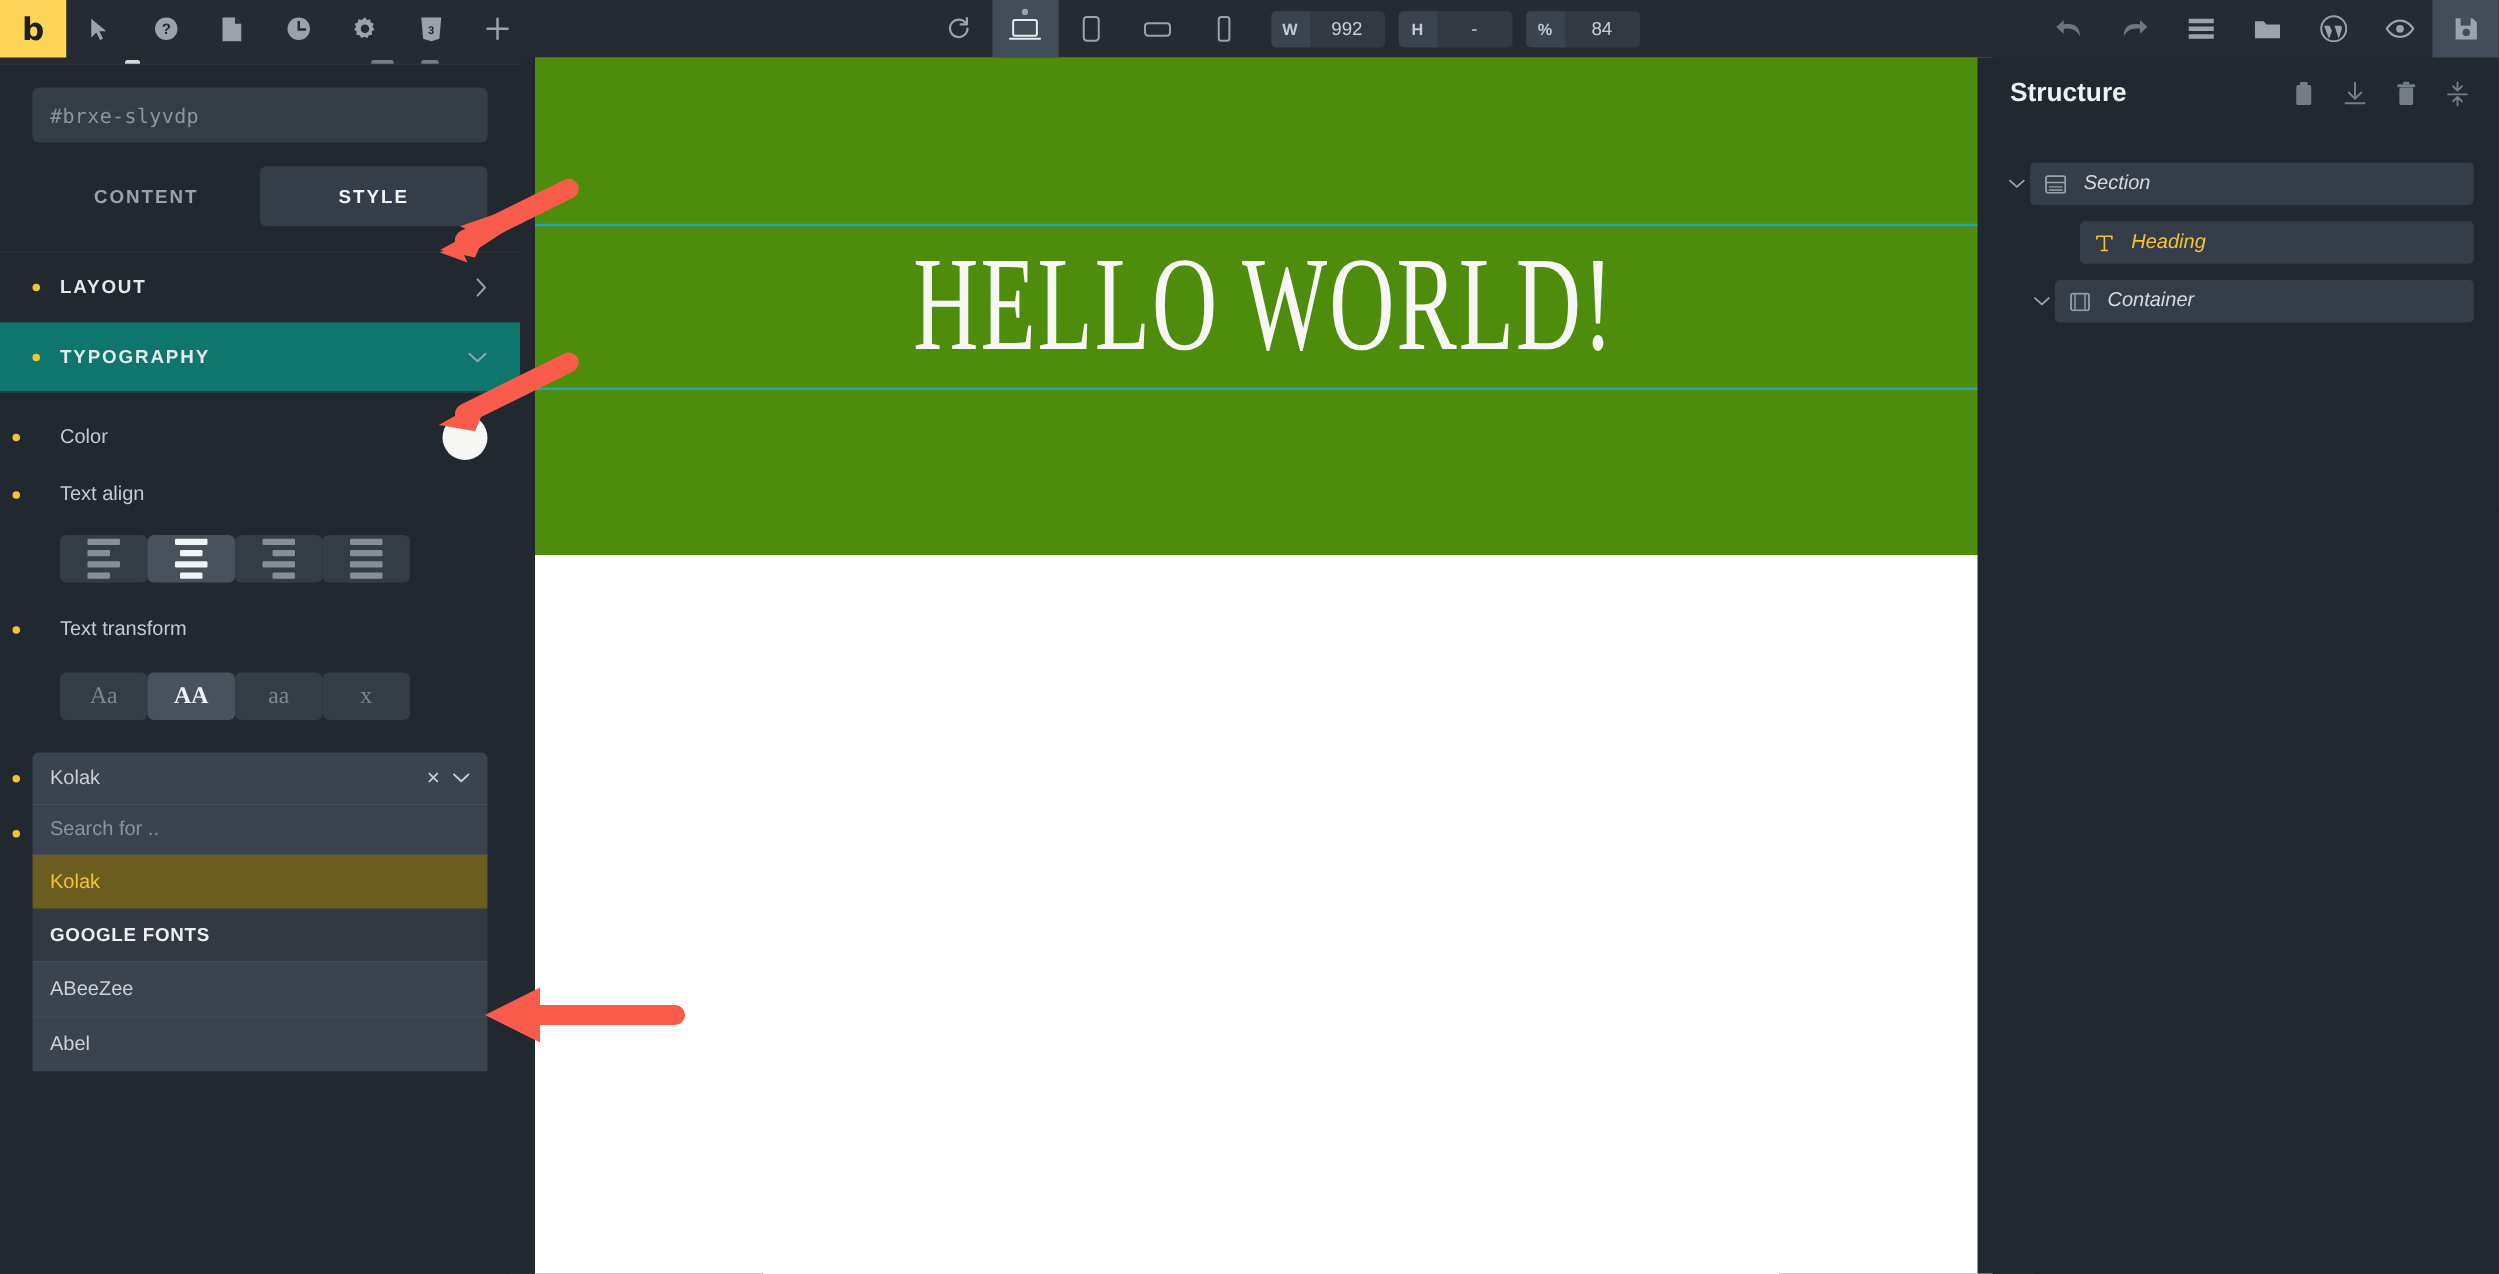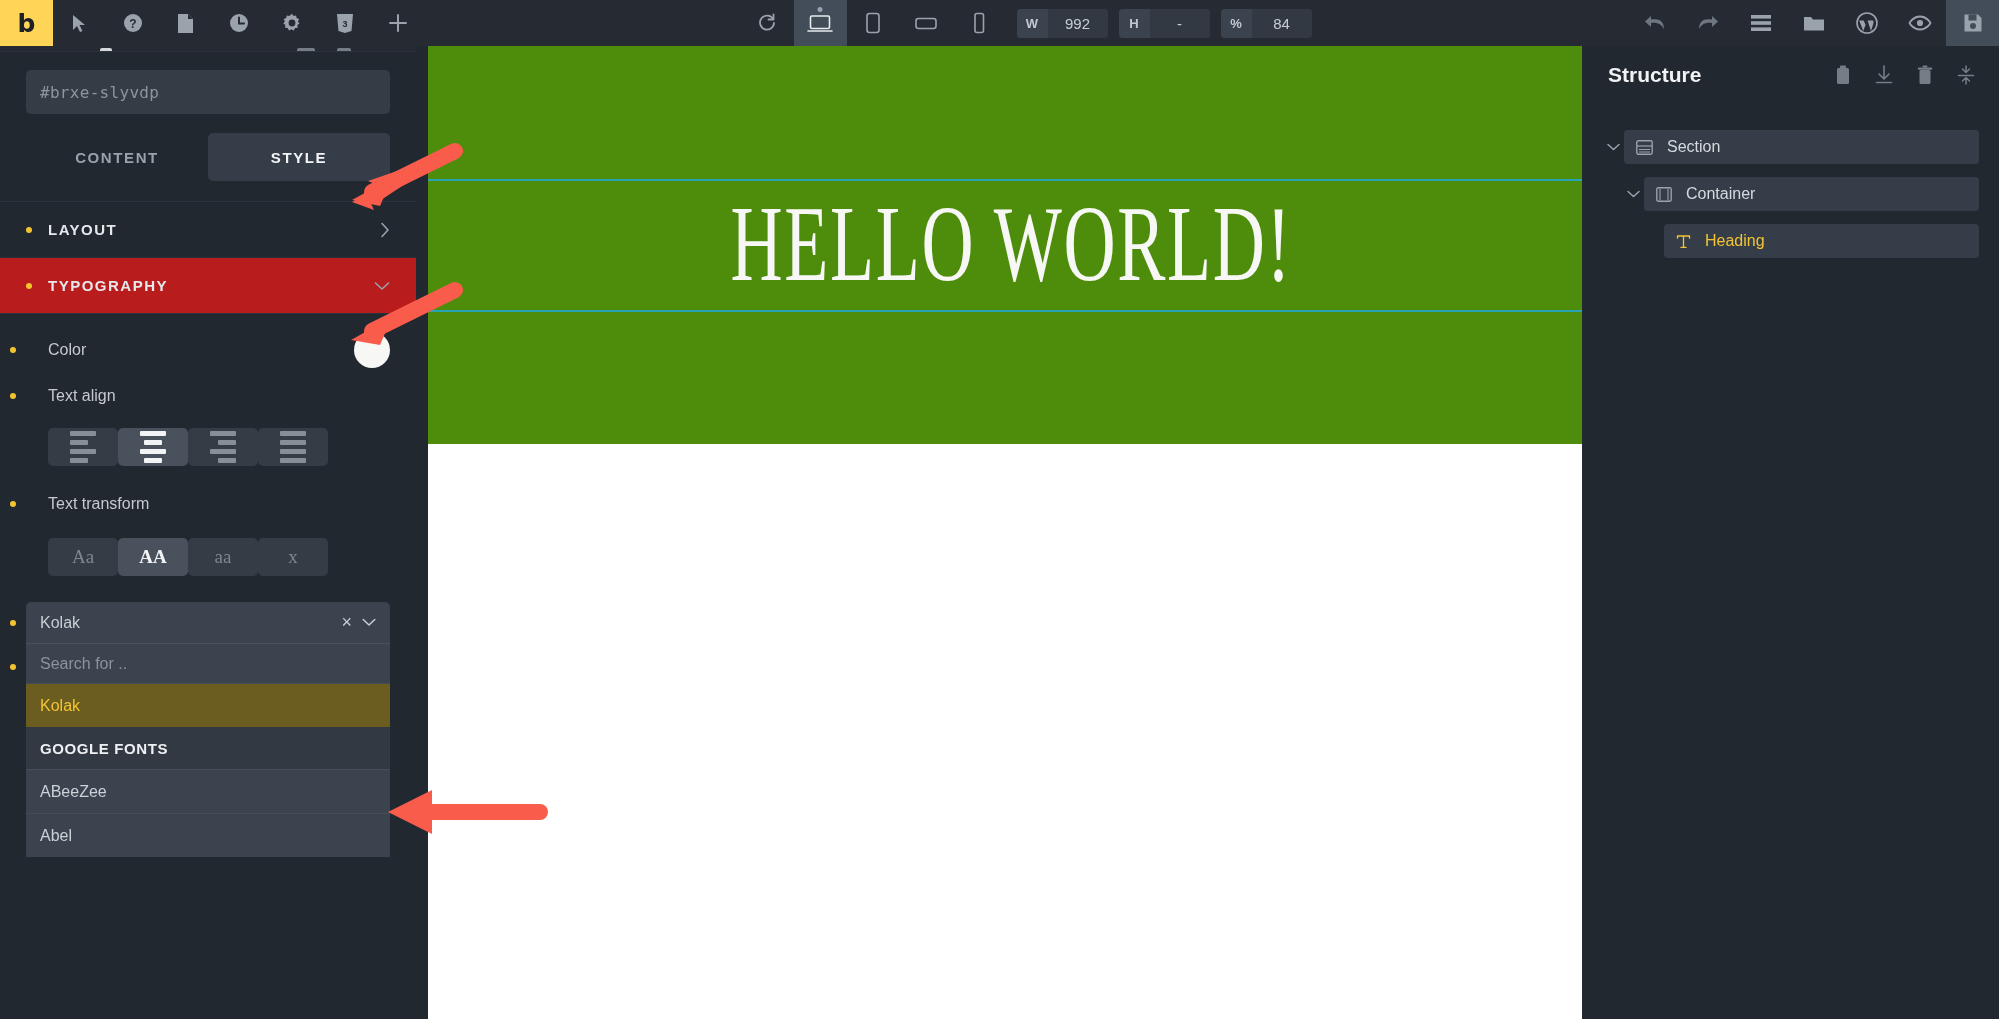--- a/index.html
+++ b/index.html
@@ -128,21 +128,21 @@
   .sep { height: 1px; background: #2c323b; margin-top: 20px; }
 
   .section-head {
     height: 56px;
     display: flex; align-items: center;
     padding: 0 26px;
     cursor: pointer;
     position: relative;
     border-bottom: 1px solid #2c323b;
   }
-  .section-head.open { background: #b91c1c; }
+  .section-head.open { background: #0f766e; }
   .dotm {
     width: 6px; height: 6px; border-radius: 50%;
     background: #f4c430; margin-right: 16px; flex: 0 0 6px;
   }
   .section-head .st {
     font-size: 15px; font-weight: 700; letter-spacing: 1.5px;
     color: #e6e9ec;
   }
   .section-head .chev {
     margin-left: auto; color: #9aa1aa;
@@ -284,21 +284,21 @@
   }
   .rp-head {
     height: 58px;
     display: flex; align-items: center;
     padding: 0 24px 0 26px;
   }
   .rp-title { font-size: 21px; font-weight: 700; color: #f0f2f4; }
   .rp-icons { margin-left: auto; display: flex; gap: 24px; align-items: center; }
   .rp-icons .ri { cursor: pointer; display: flex; align-items: center; }
 
-  .tree { padding: 26px 20px 0 20px; }
+  .tree { padding: 26px 20px 0 20px; font-style: italic; }
   .tree-row {
     display: flex; align-items: center;
     height: 34px; margin-bottom: 13px;
     cursor: pointer;
   }
   .tree-toggle {
     width: 22px; display: flex; align-items: center; justify-content: center;
     color: #99a1aa; flex: 0 0 22px;
     cursor: pointer;
   }
@@ -647,46 +647,46 @@
             <svg width="17" height="15" viewBox="0 0 17 15">
                 <rect x="0.8" y="0.8" width="15.4" height="13.4" rx="1.6" stroke="currentColor" stroke-width="1.4" fill="none"></rect>
                 <path d="M1 6 h15" stroke="currentColor" stroke-width="1.2"></path>
                 <path d="M3 9.5 h11 M3 12 h11" stroke="currentColor" stroke-width="1.1"></path>
               </svg>
           </span>
           <span class="ti-lbl">Section</span>
         </span>
       </div>
 
-      <div class="tree-row lvl2">
-        <span class="tree-toggle">
-          <svg width="13" height="8" viewBox="0 0 13 8">
-              <path d="M1 1.5 L6.5 6.5 L12 1.5" stroke="#99a1aa" stroke-width="1.5" fill="none" stroke-linecap="round" stroke-linejoin="round"></path>
-            </svg>
-        </span>
-        <span class="tree-item">
-          <span class="ti-ico">
-            <svg width="16" height="15" viewBox="0 0 16 15">
-                <rect x="0.8" y="0.8" width="14.4" height="13.4" rx="1.4" stroke="currentColor" stroke-width="1.4" fill="none"></rect>
-                <path d="M4 1.5 v12 M12 1.5 v12" stroke="currentColor" stroke-width="1.1"></path>
-              </svg>
-          </span>
-          <span class="ti-lbl">Container</span>
-        </span>
-      </div>
-
       <div class="tree-row lvl3 active">
         <span class="tree-toggle"></span>
         <span class="tree-item">
           <span class="ti-ico">
             <svg width="15" height="15" viewBox="0 0 15 15">
                 <path d="M1.5 2 h12 M1.5 2 v2.2 M13.5 2 v2.2 M7.5 2 v11.2 M5 13.4 h5" stroke="currentColor" stroke-width="1.3" fill="none" stroke-linecap="round"></path>
               </svg>
           </span>
           <span class="ti-lbl">Heading</span>
+        </span>
+      </div>
+
+      <div class="tree-row lvl2">
+        <span class="tree-toggle">
+          <svg width="13" height="8" viewBox="0 0 13 8">
+              <path d="M1 1.5 L6.5 6.5 L12 1.5" stroke="#99a1aa" stroke-width="1.5" fill="none" stroke-linecap="round" stroke-linejoin="round"></path>
+            </svg>
+        </span>
+        <span class="tree-item">
+          <span class="ti-ico">
+            <svg width="16" height="15" viewBox="0 0 16 15">
+                <rect x="0.8" y="0.8" width="14.4" height="13.4" rx="1.4" stroke="currentColor" stroke-width="1.4" fill="none"></rect>
+                <path d="M4 1.5 v12 M12 1.5 v12" stroke="currentColor" stroke-width="1.1"></path>
+              </svg>
+          </span>
+          <span class="ti-lbl">Container</span>
         </span>
       </div>
     </div>
   </div>
 
   <svg class="arrows" width="1999" height="1019" viewBox="0 0 1999 1019">
     <g>
       <path d="M455 151 L368 181 L382 187 L352 202 L374 210 L367 195 L381 200 Z" fill="#fa5c4c"></path>
       <path d="M455 151 L372 192" stroke="#fa5c4c" stroke-width="16" stroke-linecap="round"></path>
       <path d="M352 200 L392 178 L380 206 Z" fill="#fa5c4c"></path>

